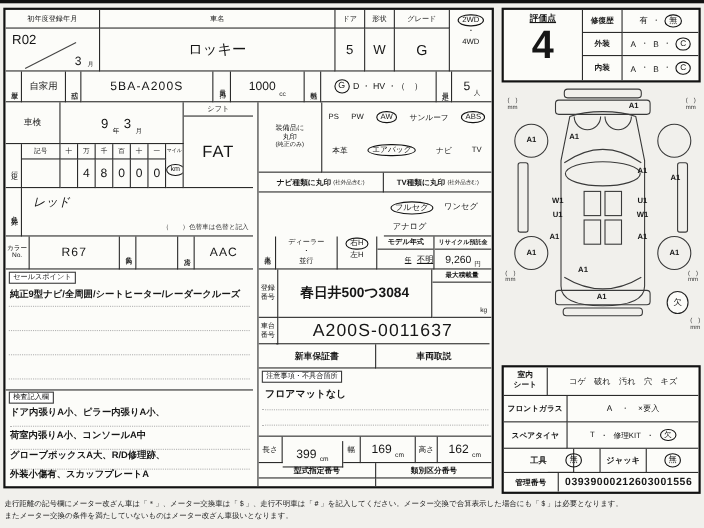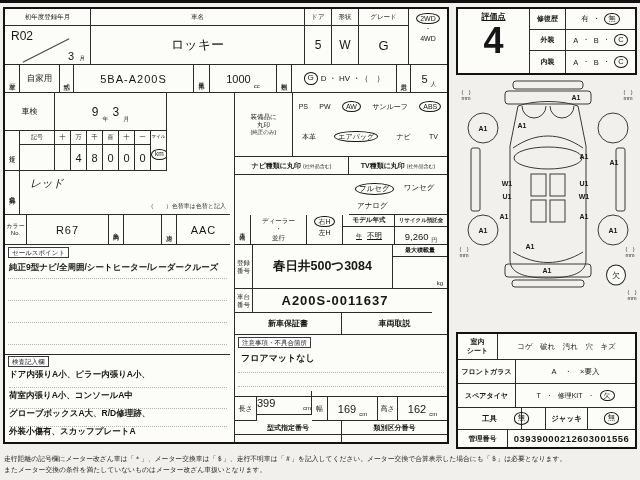--- a/index.html
+++ b/index.html
@@ -72,20 +72,24 @@
     </div>
 
     <div class="c val br bb" style="left:0;top:84px;width:50px;height:38px;font-size:8px;">車検</div>
     <div class="c val br bb" style="left:50px;top:84px;width:112px;height:38px;font-size:12px;gap:4px;">
       <span>9</span>
       <span class="small" style="align-self:flex-end;margin-bottom:6px;">年</span>
       <span>3</span>
       <span class="small" style="align-self:flex-end;margin-bottom:6px;">月</span>
     </div>
 
+    <div class="c bb" style="left:162px;top:84px;width:63px;height:78px;">
+      <div class="c hdr bb" style="left:0;top:0;width:63px;height:13px;">シフト</div>
+      <div class="c val" style="left:0;top:13px;width:63px;height:65px;font-size:15px;letter-spacing:1px;">FAT</div>
+    </div>
 
     <div class="c vlab br bb" style="left:0;top:122px;width:15px;height:40px;">走行</div>
     <div class="c hdr br bb" style="left:15px;top:122px;width:35px;height:14px;font-size:6px;">記号</div>
     <div class="c br bb" style="left:15px;top:136px;width:35px;height:26px;"></div>
     <div class="c hdr br bb" style="left:50px;top:122px;width:16px;height:14px;font-size:6px;">十</div>
     <div class="c hdr br bb" style="left:66px;top:122px;width:16px;height:14px;font-size:6px;">万</div>
     <div class="c hdr br bb" style="left:82px;top:122px;width:16px;height:14px;font-size:6px;">千</div>
     <div class="c hdr br bb" style="left:98px;top:122px;width:16px;height:14px;font-size:6px;">百</div>
     <div class="c hdr br bb" style="left:114px;top:122px;width:16px;height:14px;font-size:6px;">十</div>
     <div class="c hdr br bb" style="left:130px;top:122px;width:16px;height:14px;font-size:6px;">一</div>
@@ -177,54 +181,54 @@
         <span>ディーラー</span><br>
         <span>・</span><br>
         <span>並行</span>
       </div>
       <div class="c br bb" style="left:72px;top:122px;width:36px;height:30px;font-size:7px;text-align:center;padding-top:1px;line-height:1.5;">
         <span class="circ">右H</span><br>
         <span>左H</span>
       </div>
       <div class="c br bb" style="left:108px;top:122px;width:52px;height:30px;">
         <div class="c hdr bb" style="left:0;top:0;width:52px;height:12px;font-size:6.5px;font-weight:bold;">モデル年式</div>
-        <div class="c val" style="left:0;top:12px;width:52px;height:18px;font-size:7.5px;gap:5px;text-decoration:underline;">
+        <div class="c val" style="left:12px;top:12px;width:52px;height:18px;font-size:7.5px;gap:5px;text-decoration:underline;">
           <span class="small">年</span>
           <span>不明</span>
         </div>
       </div>
       <div class="c bb" style="left:160px;top:122px;width:52px;height:30px;">
         <div class="c hdr bb" style="left:0;top:0;width:52px;height:12px;font-size:5.5px;font-weight:bold;">リサイクル預託金</div>
         <div class="c val" style="left:0;top:12px;width:52px;height:18px;font-size:9.5px;">
           <span>9,260</span>&nbsp;<span class="small" style="align-self:flex-end;">円</span>
         </div>
       </div>
 
       <div class="c wraplab br bb" style="left:0;top:152px;width:18px;height:44px;font-size:6.5px;">登録番号</div>
       <div class="c val br bb" style="left:18px;top:152px;width:140px;height:44px;font-size:12.5px;font-weight:600;">春日井500つ3084</div>
       <div class="c bb" style="left:158px;top:152px;width:54px;height:44px;">
         <div class="c hdr bb" style="left:0;top:0;width:54px;height:12px;font-size:6px;font-weight:bold;">最大積載量</div>
         <span style="position:absolute;right:4px;bottom:2px;font-size:6px;">kg</span>
       </div>
 
       <div class="c wraplab br bb" style="left:0;top:196px;width:18px;height:24px;font-size:6.5px;">車台番号</div>
-      <div class="c val bb" style="left:3px;top:196px;width:194px;height:24px;font-size:13px;letter-spacing:1px;font-weight:bold;">A200S-0011637</div>
+      <div class="c val bb" style="left:16px;top:196px;width:194px;height:24px;font-size:16px;letter-spacing:1px;">A200S-0011637</div>
 
       <div class="c val br bb" style="left:0;top:220px;width:107px;height:22px;font-size:8px;font-weight:bold;">新車保証書</div>
       <div class="c val bb" style="left:107px;top:220px;width:105px;height:22px;font-size:8px;font-weight:bold;">車両取説</div>
 
       <div class="c bb" style="left:0;top:242px;width:212px;height:62px;">
         <span class="tag" style="left:3px;top:2px;">注意事項・不具合箇所</span>
         <div style="position:absolute;left:6px;top:17px;font-size:9px;font-weight:bold;">フロアマットなし</div>
         <div class="dotline" style="top:37px;"></div>
         <div class="dotline" style="top:51px;"></div>
       </div>
 
       <div class="c hdr br bb" style="left:0;top:304px;width:22px;height:24px;font-size:7px;">長さ</div>
-      <div class="c val br bb" style="left:22px;top:298px;width:55px;height:24px;font-size:11px;justify-content:space-between;">
+      <div class="c val br bb" style="left:22px;top:308px;width:55px;height:24px;font-size:11px;">
         <span>399</span>&nbsp;<span class="small" style="align-self:flex-end;margin-bottom:3px;">cm</span>
       </div>
       <div class="c hdr br bb" style="left:77px;top:304px;width:16px;height:24px;font-size:7px;">幅</div>
       <div class="c val br bb" style="left:93px;top:304px;width:50px;height:24px;font-size:11px;">
         <span>169</span>&nbsp;<span class="small" style="align-self:flex-end;margin-bottom:3px;">cm</span>
       </div>
       <div class="c hdr br bb" style="left:143px;top:304px;width:20px;height:24px;font-size:7px;">高さ</div>
       <div class="c val bb" style="left:163px;top:304px;width:49px;height:24px;font-size:11px;">
         <span>162</span>&nbsp;<span class="small" style="align-self:flex-end;margin-bottom:3px;">cm</span>
       </div>

